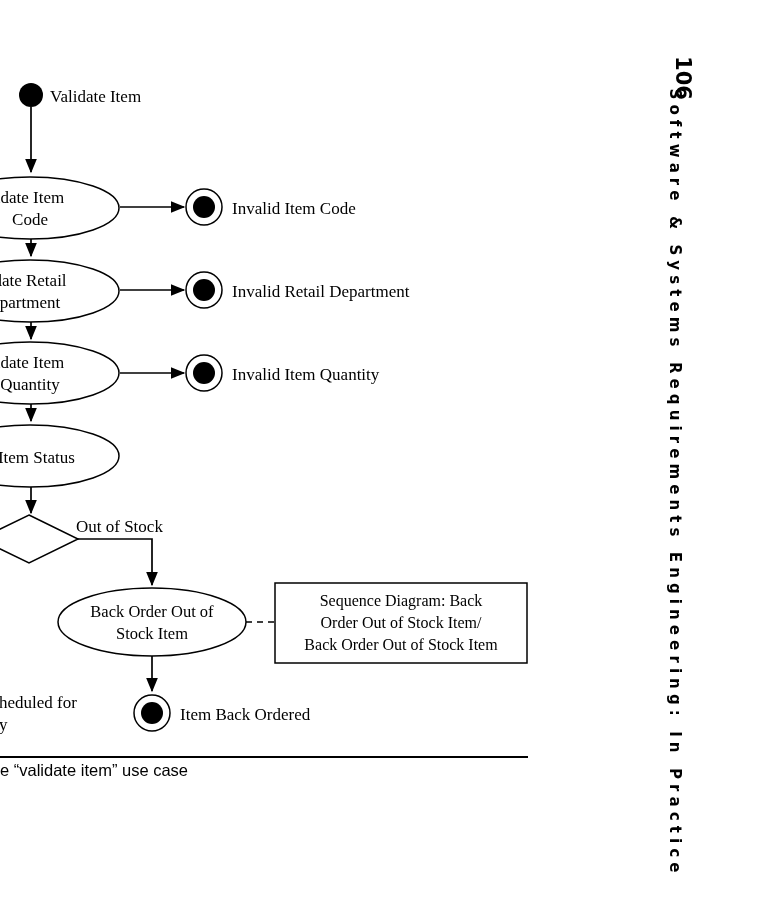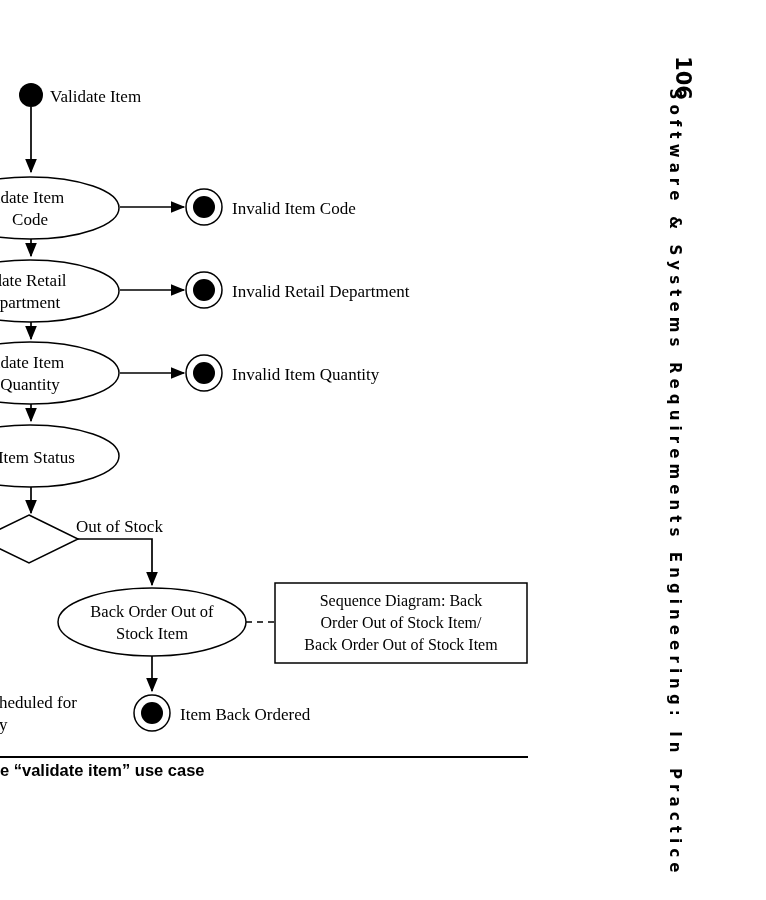--- a/index.html
+++ b/index.html
@@ -82,21 +82,20 @@
   }
   #caption {
     position: absolute;
     left: 0;
     top: 761px;
     width: 540px;
     font-family: "Liberation Sans", "DejaVu Sans", sans-serif;
     font-size: 16.5px;
     color: #000000;
     white-space: nowrap;
-    font-weight: bold;
   }
 
   
   #page-number {
     position: absolute;
     left: 663px;
     top: 48px;
     width: 40px;
     height: 60px;
     font-family: "DejaVu Sans", "Liberation Sans", sans-serif;

